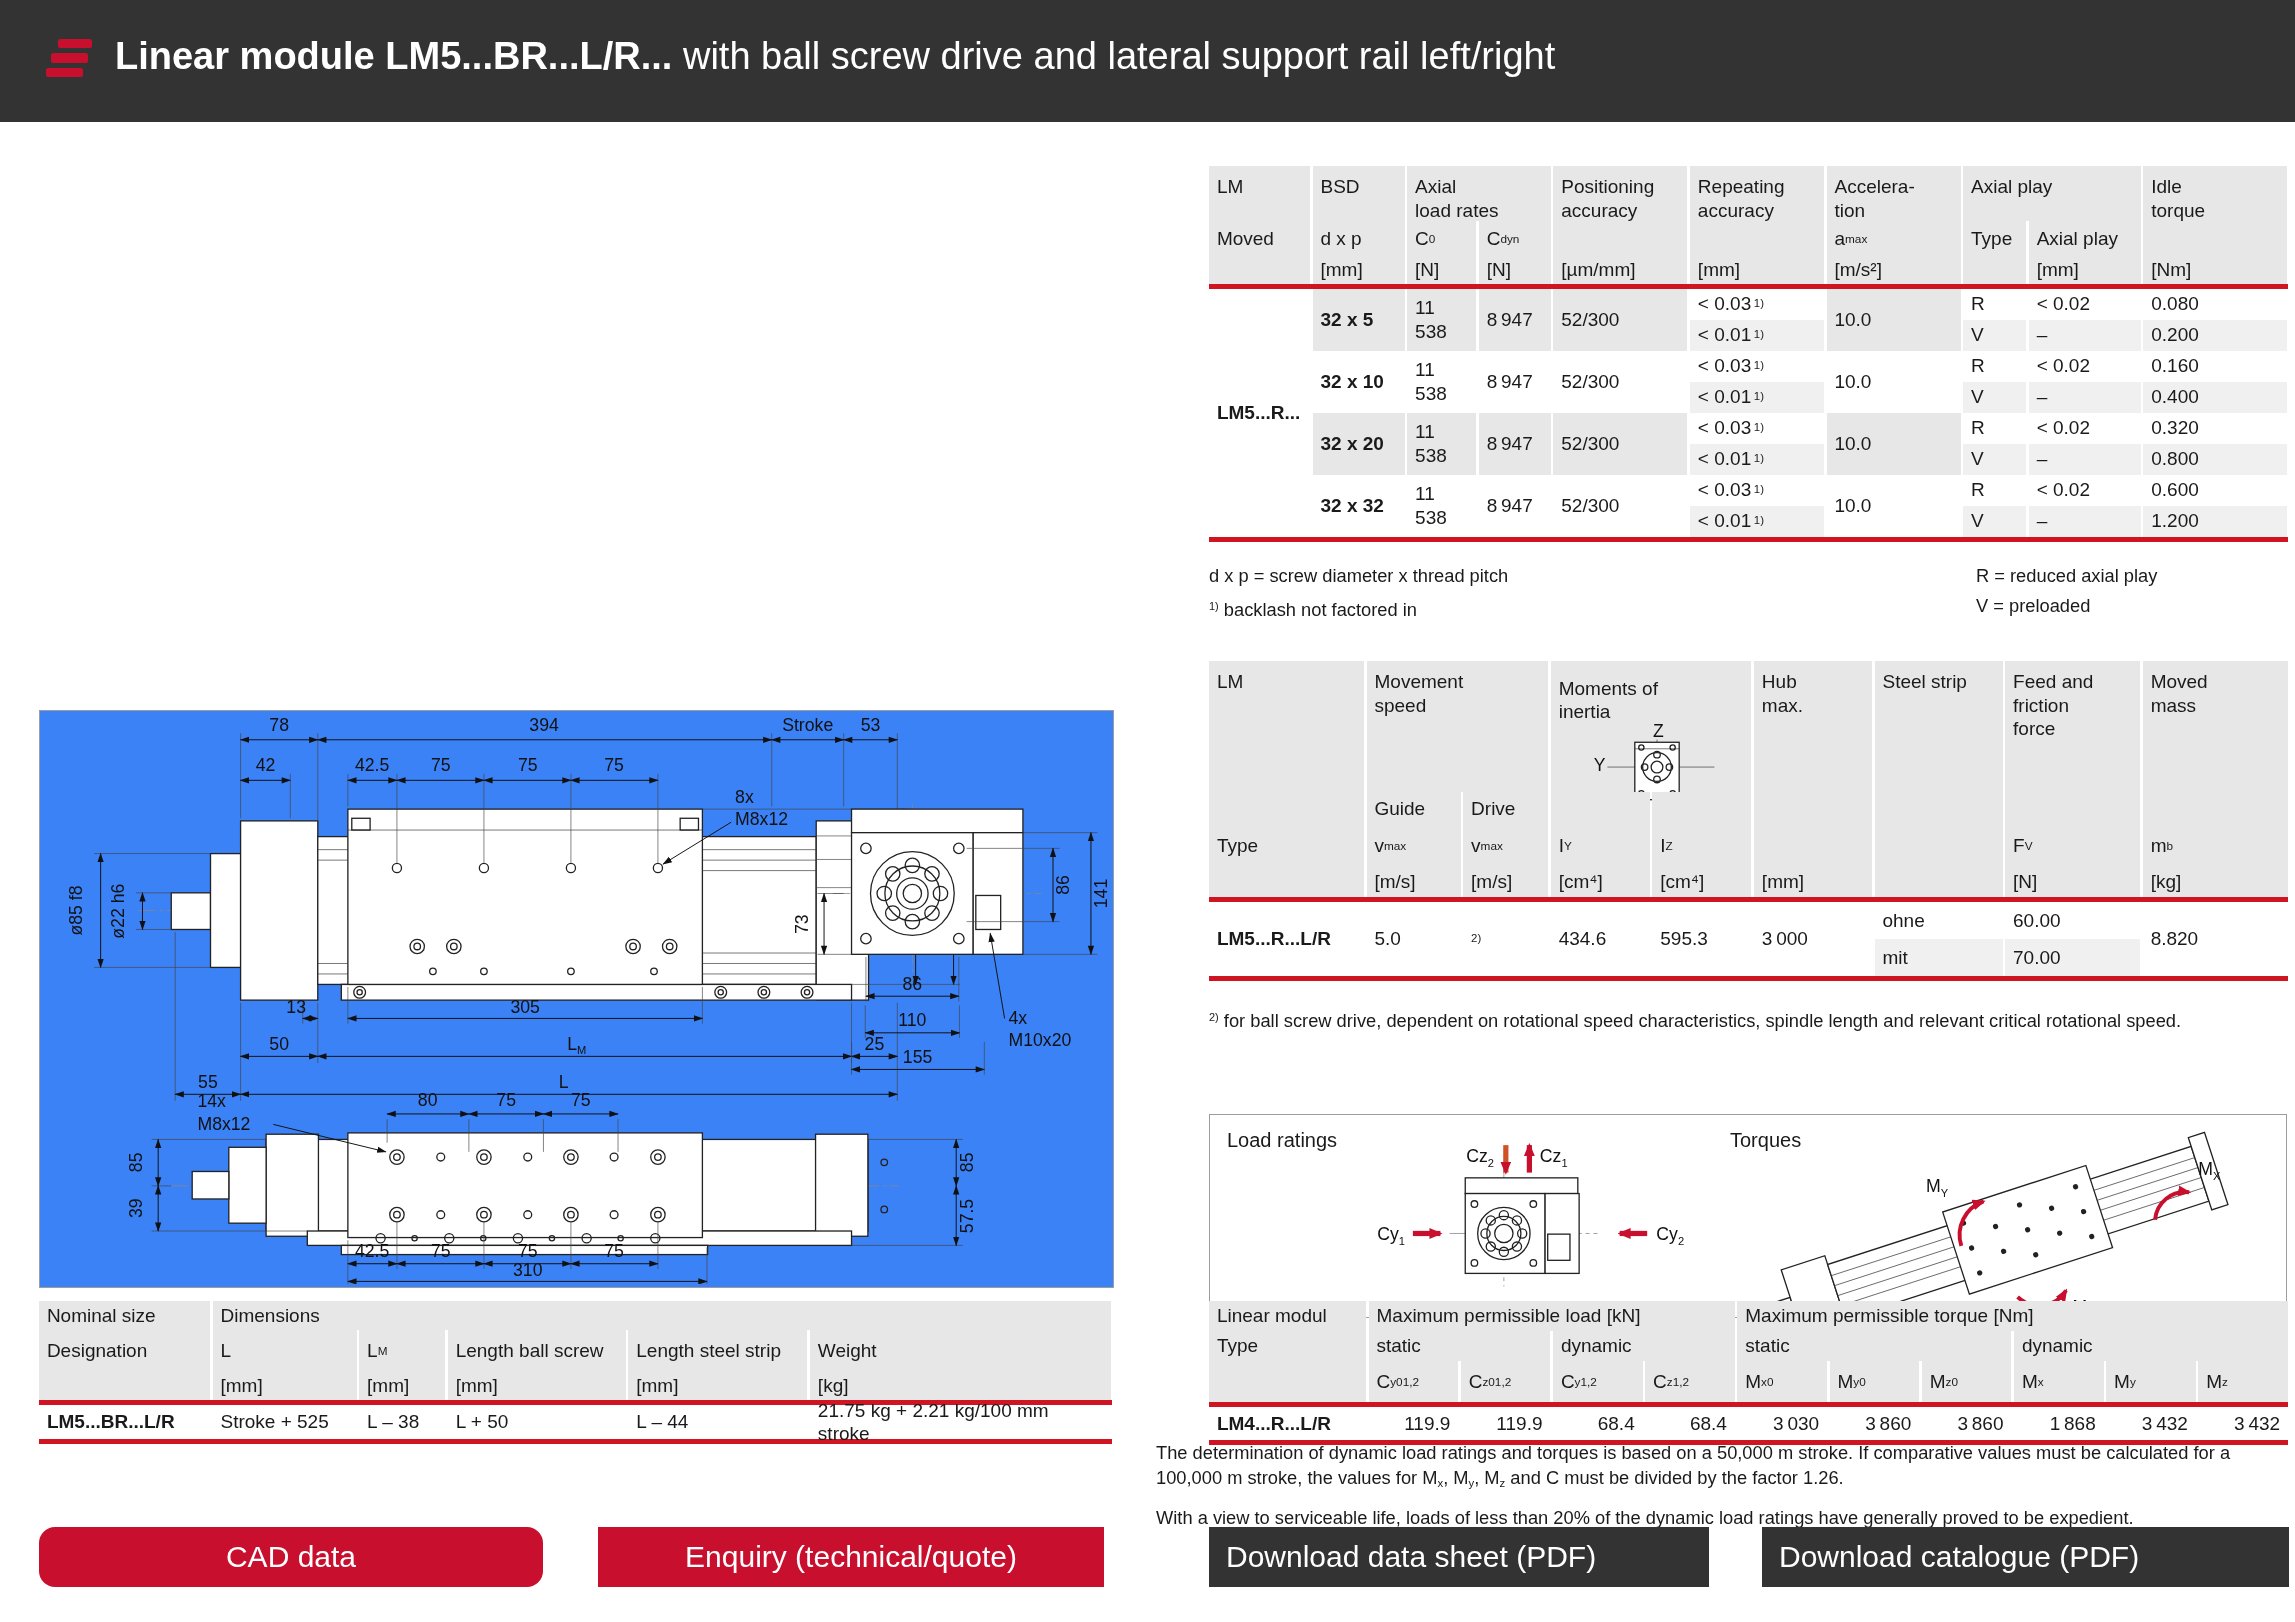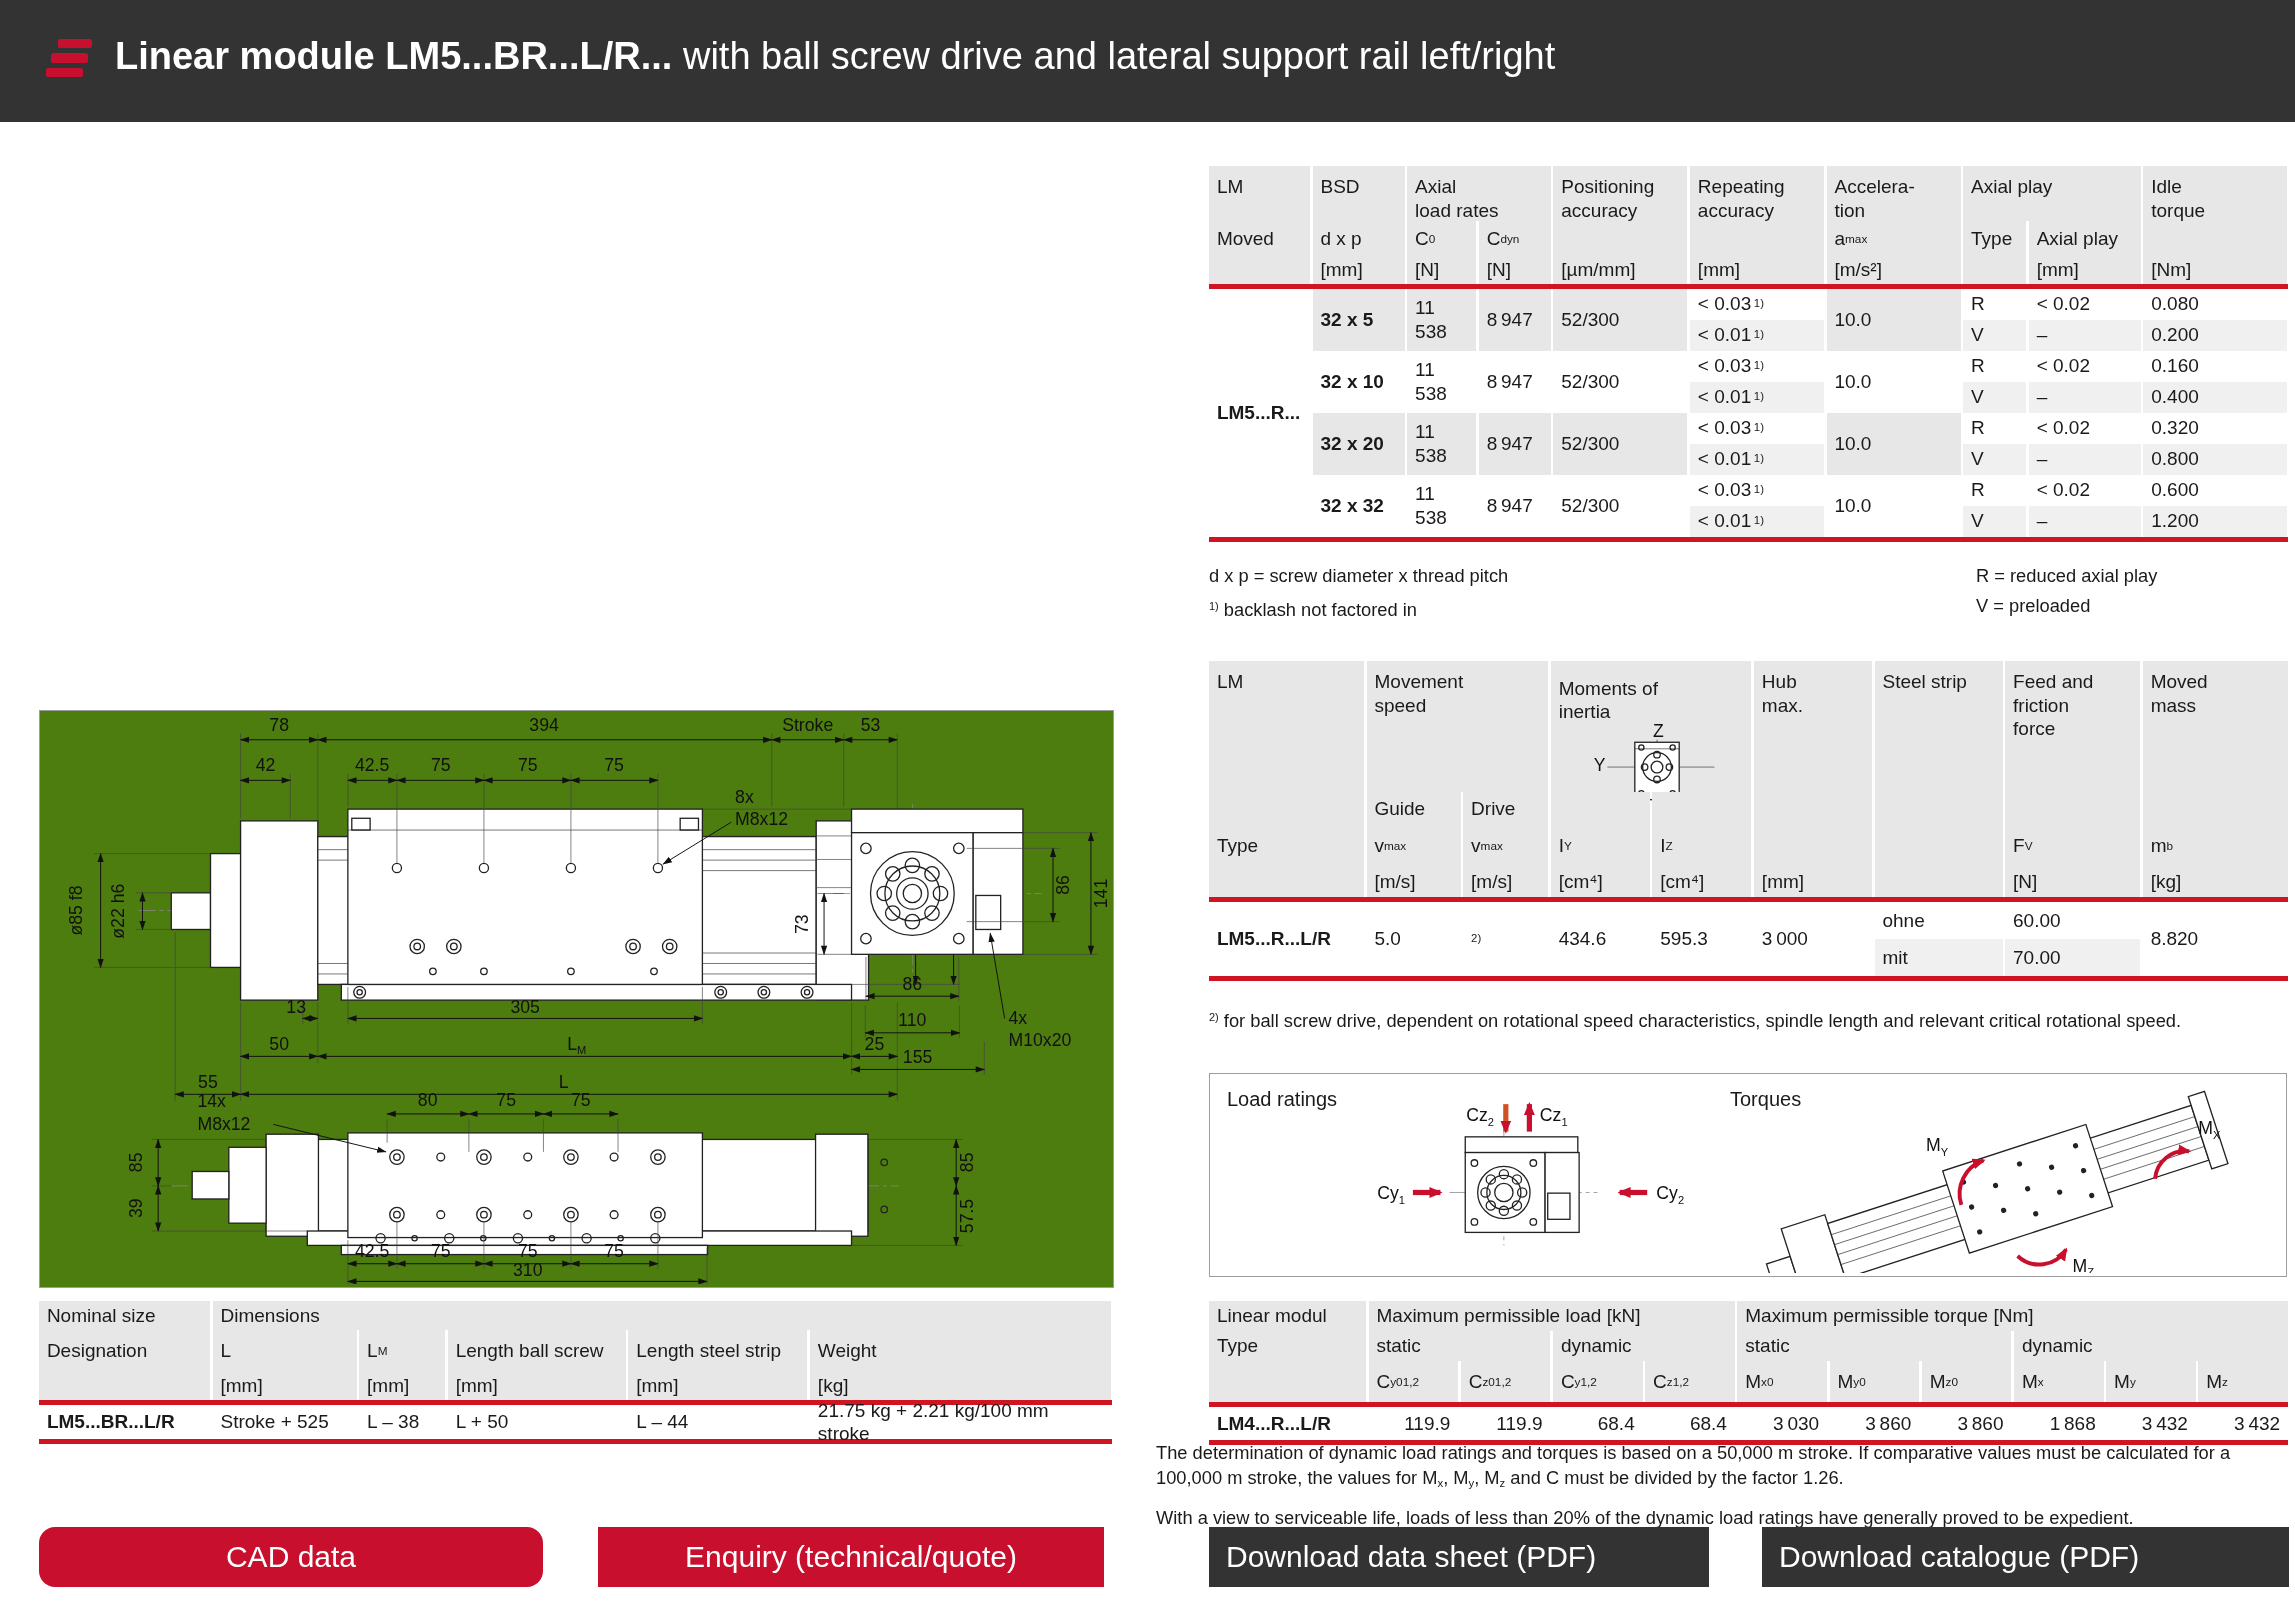--- a/index.html
+++ b/index.html
@@ -38,21 +38,21 @@
   .fn{position:absolute;font-size:18.3px;line-height:30px;}
 
   
   .dyn{position:absolute;left:1209px;top:661px;width:1079px;}
   .dyn-h{display:grid;grid-template-columns:155px 94px 85px 99px 99px 118px 128px 135px 145px;
          grid-template-rows:131px 33px 41px 31px;column-gap:2.6px;}
   .dyn-b{display:grid;grid-template-columns:155px 94px 85px 99px 99px 118px 128px 135px 145px;
          grid-template-rows:repeat(2,37px);column-gap:2.6px;}
 
   
-  .loadbox{position:absolute;left:1209px;top:1073px;width:1076px;height:202px;border:1.3px solid #9d9d9d;background:#fff;}
+  .loadbox{position:absolute;left:1209px;top:1114px;width:1076px;height:202px;border:1.3px solid #9d9d9d;background:#fff;}
   .loadbox .cap{position:absolute;font-size:20px;}
 
   
   .dimtbl{position:absolute;left:39px;top:1301px;width:1073px;}
   .dim-h{display:grid;grid-template-columns:171px 144px 86px 178px 179px 301px;
          grid-template-rows:29px 41px 29px;column-gap:2.6px;}
   .dim-b{display:grid;grid-template-columns:171px 144px 86px 178px 179px 301px;
          grid-template-rows:34px;column-gap:2.6px;}
 
   
@@ -62,21 +62,21 @@
 
   .notes{position:absolute;left:1156px;top:1440px;width:1086px;font-size:18.3px;line-height:25px;}
   .notes p{margin:0 0 9.2px 0;}
 
   
   .btn{position:absolute;height:60px;display:flex;align-items:center;font-size:30px;color:#fff;cursor:pointer;}
   .btn-red{background:#c8102e;justify-content:center;}
   .btn-dark{background:#333333;justify-content:flex-start;padding-left:17px;box-sizing:border-box;}
 
   
-  .drawbox{position:absolute;left:39px;top:710px;width:1073px;height:576px;border:1.3px solid #9d9d9d;background:#4d7c0f;}
+  .drawbox{position:absolute;left:39px;top:710px;width:1073px;height:576px;border:1.3px solid #9d9d9d;background:#3b82f6;}
   svg text{font-family:"Liberation Sans", sans-serif;font-size:27px;fill:#111;}
   svg .ss{font-size:17px;}
   .g{fill:#ffffff;stroke:#222;stroke-width:2;}
   .gn{fill:none;stroke:#222;stroke-width:2;}
   .thin{stroke:#333;stroke-width:1;fill:none;}
   .dim{stroke:#111;stroke-width:1.5;fill:none;}
   .ext{stroke:#444;stroke-width:1;fill:none;}
   .cl{stroke:#888;stroke-width:1.2;fill:none;stroke-dasharray:26 6 6 6;}
   .dot{fill:#222;stroke:none;}
   .redln{stroke:#c8102e;stroke-width:8;fill:none;}

